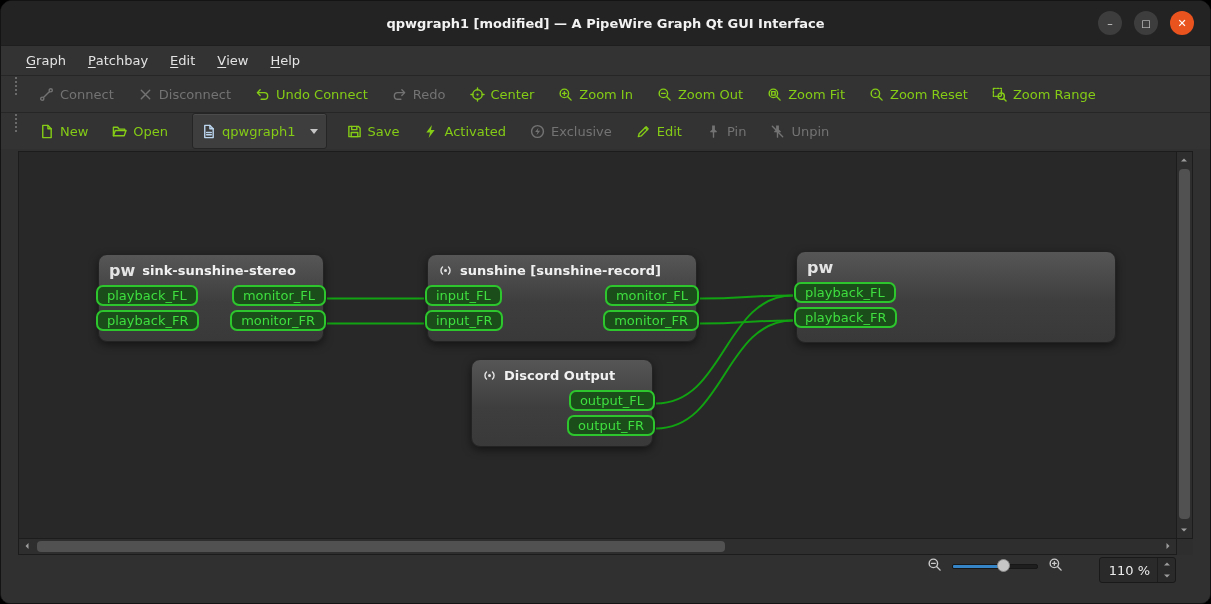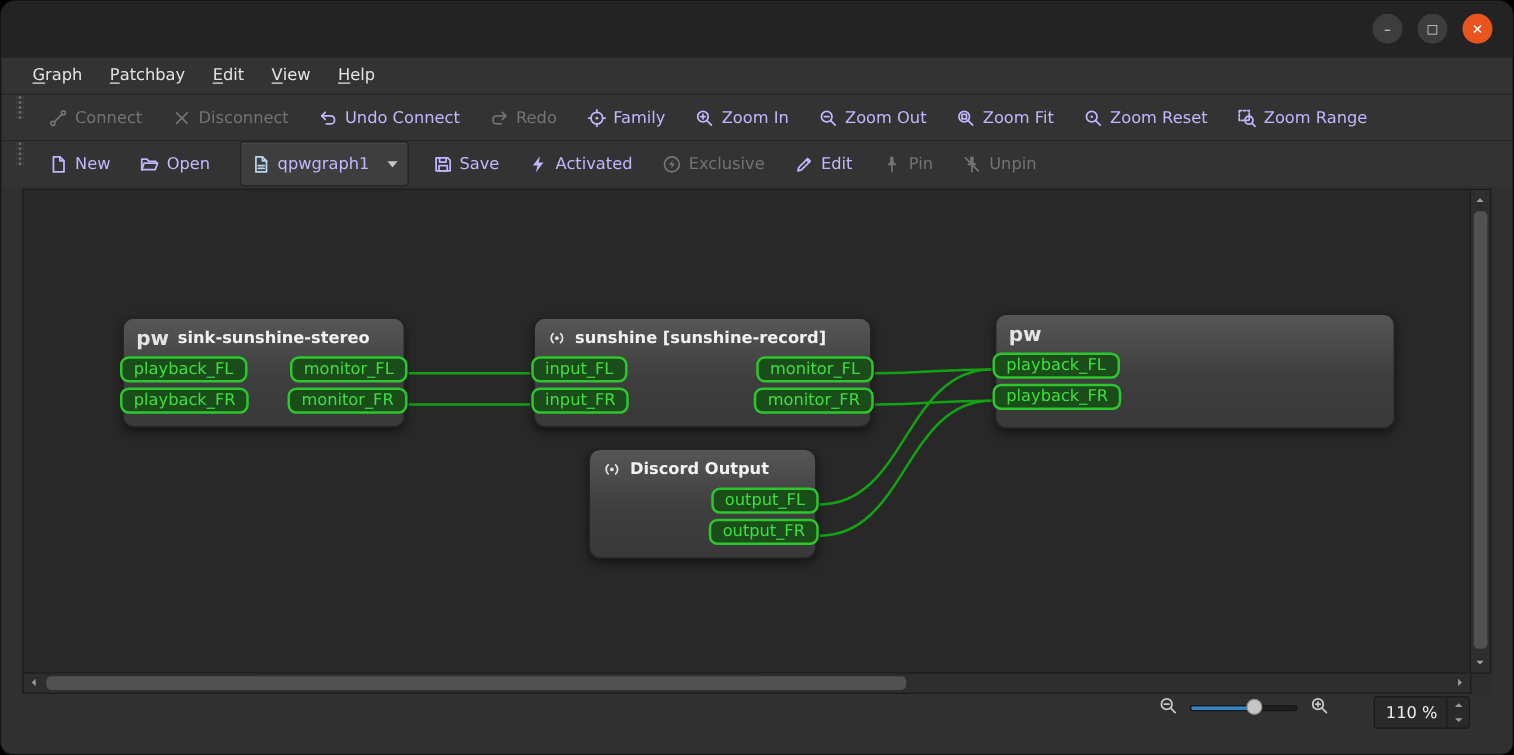--- a/index.html
+++ b/index.html
@@ -25,21 +25,21 @@
   .menu-item { display:flex; align-items:center; padding:0 11px; font-size:13px; color:#e3e3e3; }
   .menu-item u { text-decoration:underline; text-underline-offset:2px; }
 
   
   .toolbar { height:37px; background:#333333; border-top:1px solid #262626; display:flex;
              padding:0 8px; flex:0 0 auto; }
   .tb-handle { width:6px; height:20px; margin:0 10px 0 4px;
                background-image:radial-gradient(circle,#6a6a6a 1px,transparent 1.3px);
                background-size:4px 4px; background-position:center; }
   .tb-item { display:flex; align-items:center; gap:6px; padding:5px 10px; margin-right:4px;
-             font-size:13px; color:#c4b5fd; border-radius:3px; white-space:nowrap; }
+             font-size:13px; color:#84cc16; border-radius:3px; white-space:nowrap; }
   .tb-item.disabled { color:#737373; }
   .icon { display:inline-flex; align-items:center; justify-content:center; }
   .icon svg { display:block; }
   .pw-text { font-size:16px; font-weight:bold; }
   .tb-combo { background:#3e3e3e; border:1px solid #252525; border-radius:3px; padding:3px 8px;
               margin:0 10px; box-shadow:inset 0 1px 0 rgba(255,255,255,.07); }
   .tb-combo .icon { color:#bcd6ef; }
   .caret { width:0; height:0; border-left:4px solid transparent; border-right:4px solid transparent;
            border-top:5px solid #c6c6c6; margin-left:8px; }
 
@@ -87,20 +87,21 @@
   .spin-value { font-size:13px; color:#ececec; min-width:42px; text-align:right; }
   .spin-btns { display:flex; flex-direction:column; margin-left:7px; border-left:1px solid #1d1d1d; }
   .spin-btn { width:17px; height:12px; display:flex; align-items:center; justify-content:center; }
 </style>
 </head>
 <body>
 
 <div class="window">
 
   <div class="titlebar">
+    <div class="tb-title">qpwgraph1 [modified] — A PipeWire Graph Qt GUI Interface</div>
     <div class="win-controls">
         <div class="win-btn minimize">–</div>
         <div class="win-btn maximize">□</div>
         <div class="win-btn close">✕</div>
       </div>
   </div>
 
   <nav class="menubar">
       <div class="menu-item"><u>G</u>raph</div>
       <div class="menu-item"><u>P</u>atchbay</div>
@@ -149,21 +150,21 @@
           <span>Redo</span>
         </div>
         <div class="tb-item">
           <span class="icon">
             <svg viewBox="0 0 16 16" width="15" height="15" fill="none" stroke="currentColor" stroke-width="1.5" stroke-linecap="round" stroke-linejoin="round">
               <circle cx="8" cy="8" r="5"></circle>
               <circle cx="8" cy="8" r="1.2" fill="currentColor" stroke="none"></circle>
               <path d="M8 1 V3 M8 13 V15 M1 8 H3 M13 8 H15"></path>
             </svg>
           </span>
-          <span>Family</span>
+          <span>Center</span>
         </div>
         <div class="tb-item">
           <span class="icon">
             <svg viewBox="0 0 16 16" width="15" height="15" fill="none" stroke="currentColor" stroke-width="1.5" stroke-linecap="round" stroke-linejoin="round">
               <circle cx="6.8" cy="6.8" r="4.5"></circle>
               <path d="M10.2 10.2 L14 14"></path>
               <path d="M4.9 6.8 H8.7 M6.8 4.9 V8.7"></path>
             </svg>
           </span>
           <span>Zoom In</span>

